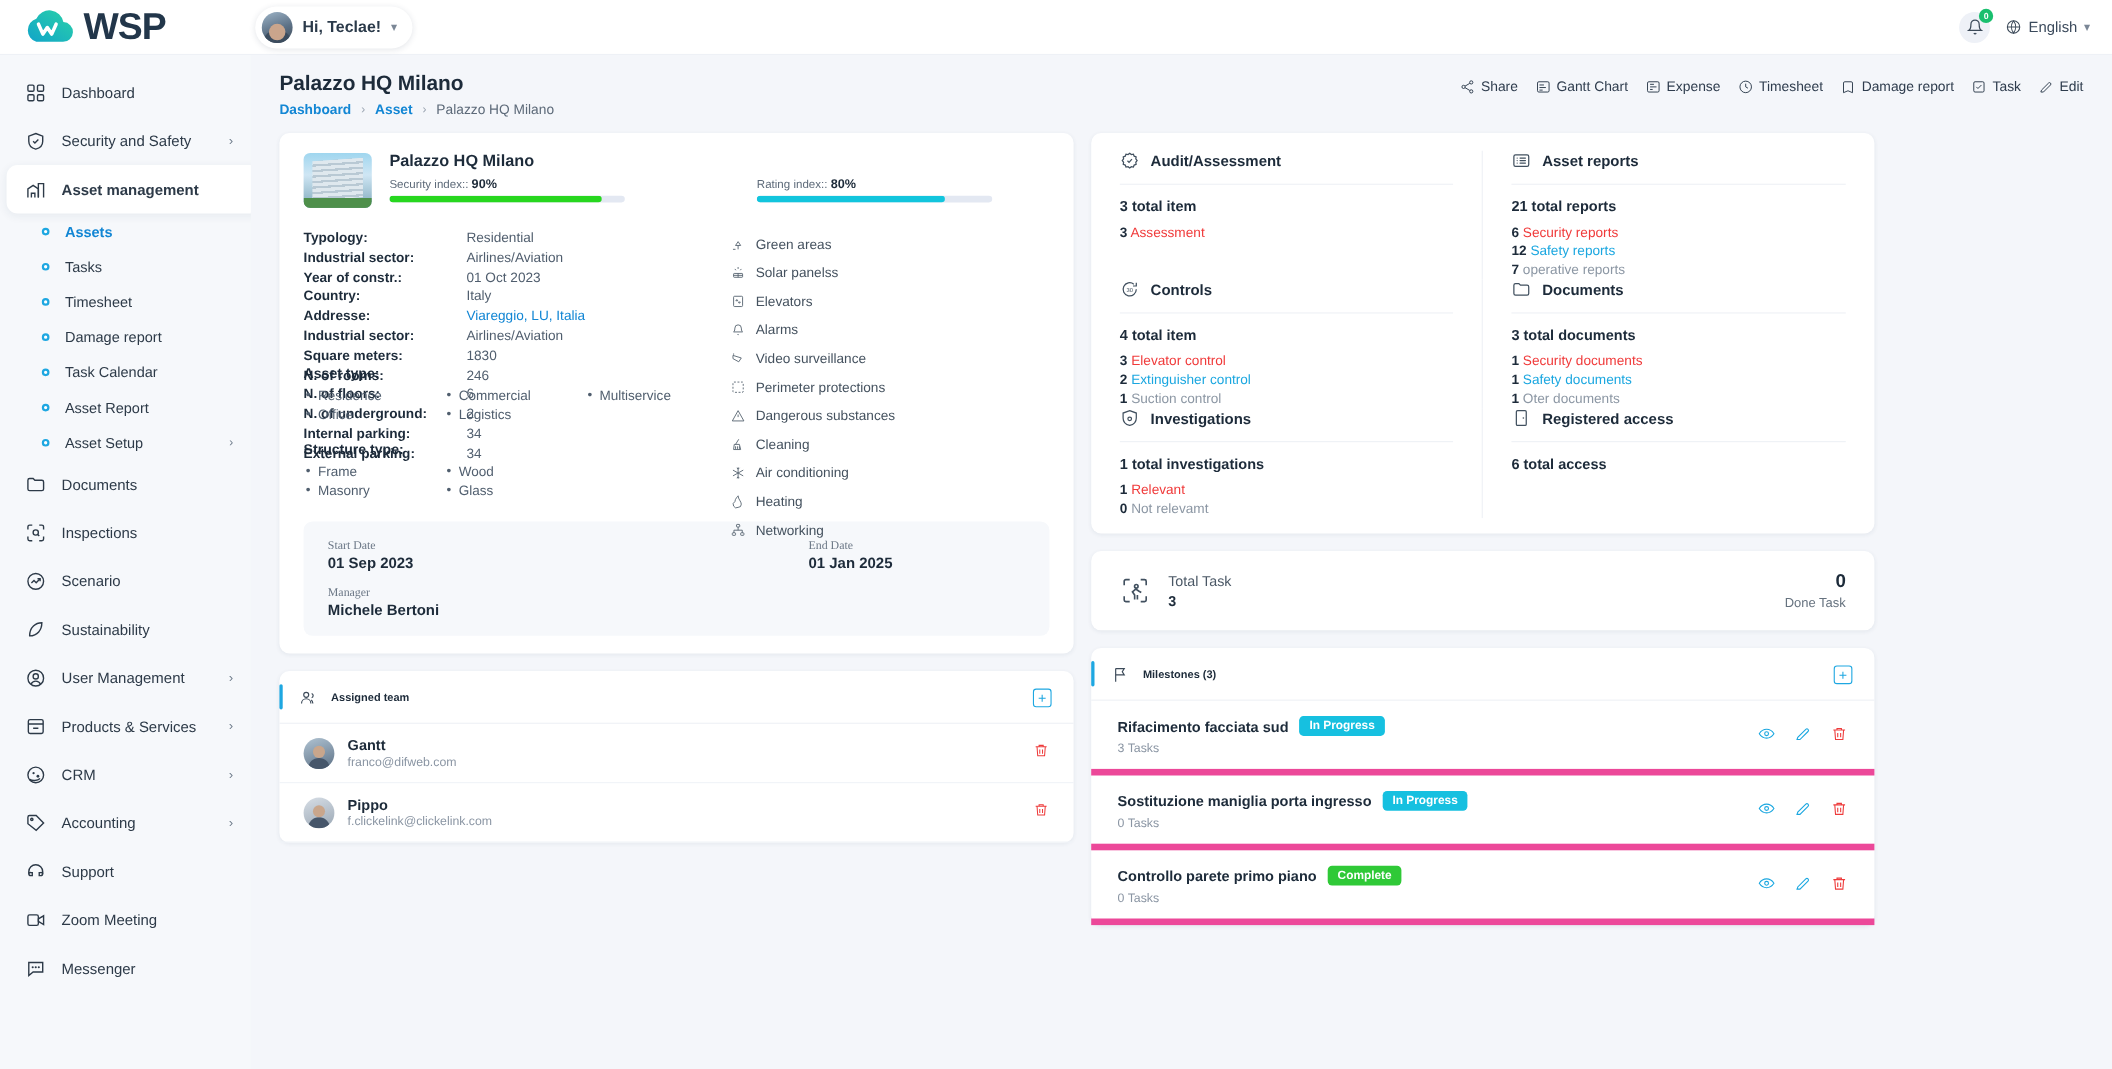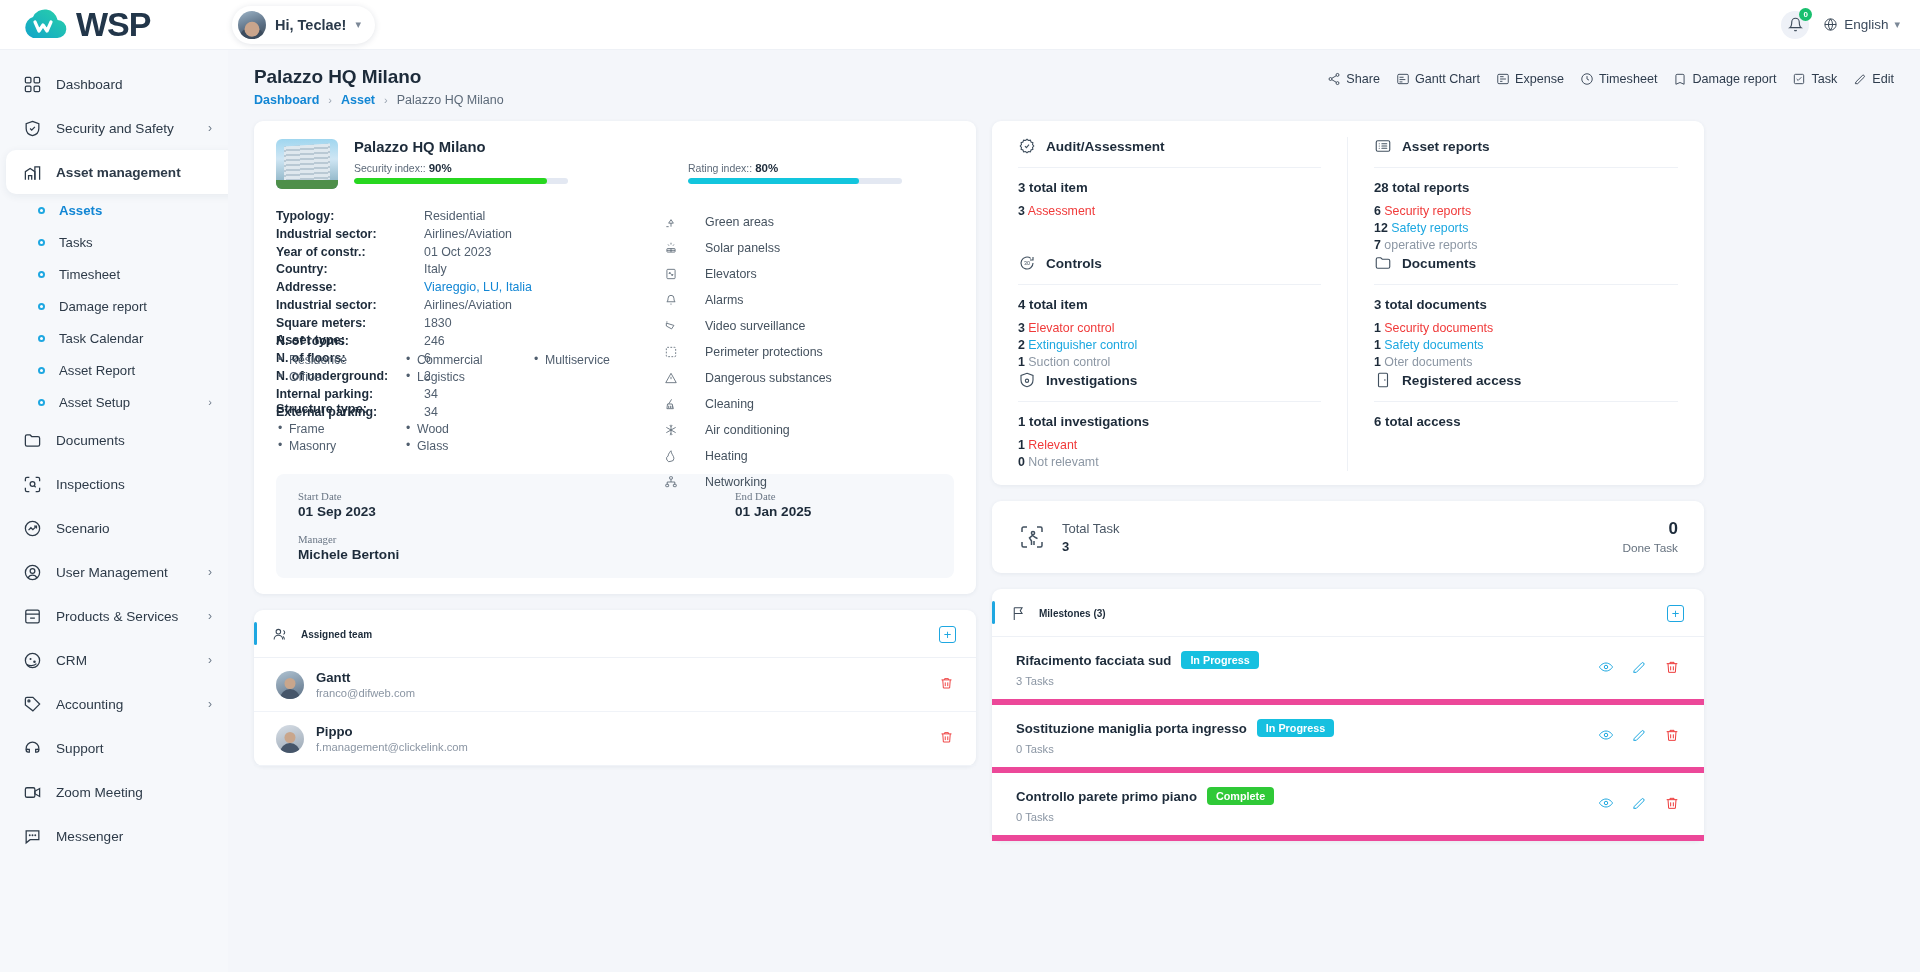--- a/index.html
+++ b/index.html
@@ -110,21 +110,21 @@
   .spec-v.link { color: #1286d4; }
 
   .sect-h { font-size: 12.8px; font-weight: 700; color: #1d2b3a; margin: 13px 0 6px 0;}
   .bul-cols { display: flex; }
   .bul-col { width: 128px; }
   .bul { font-size: 12.3px; color: #505e6e; line-height: 14.3px; margin-bottom: 3px;
     position: relative; padding-left: 13px; }
   .bul::before { content:"•"; position: absolute; left: 2px; top: -1px; color: #505e6e; }
 
   .feat-col { margin-left: 88px; }
-  .feat { display: flex; align-items: center; gap: 27px; font-size: 12.4px; color: #45525f;
+  .feat { display: flex; align-items: center; gap: 9px; font-size: 12.4px; color: #45525f;
     height: 26px; }
   .feat svg { width: 14px; height: 14px; stroke: #55626f; fill: none; stroke-width: 1.4; }
 
   .date-box { margin-top: 18px; background: #f6f8fb; border-radius: 8px; padding: 16px 22px;
     display: flex; }
   .db-col { width: 250px; }
   .db-col.right { margin-left: 240px;}
   .db-lbl { font-size: 10.8px; color: #6a7685; margin-bottom: 2px; font-family: Liberation Serif, serif; }
   .db-val { font-size: 13.6px; font-weight: 700; color: #1d2b3a; }
   .db-gap { margin-top: 14px; }
@@ -331,20 +331,28 @@
             <circle cx="12" cy="12" r="9"></circle>
             <path d="M7 14l3-3 2.5 2.5L17 9"></path>
             <path d="M14 9h3v3"></path>
           </svg>
         </span>
       <span>Scenario</span>
     </div>
     <div class="nav-item block">
       <span class="nav-ico">
           <svg viewBox="0 0 24 24">
+            <path d="M5 19C5 9 12 4 19 4c0 8-5 15-14 15z"></path>
+          </svg>
+        </span>
+      <span>Sustainability</span>
+    </div>
+    <div class="nav-item block">
+      <span class="nav-ico">
+          <svg viewBox="0 0 24 24">
             <circle cx="12" cy="12" r="9"></circle>
             <circle cx="12" cy="10" r="3"></circle>
             <path d="M6.5 19a6 6 0 0 1 11 0"></path>
           </svg>
         </span>
       <span>User Management</span>
       <span class="nav-chevron">›</span>
     </div>
     <div class="nav-item block">
       <span class="nav-ico">
@@ -705,21 +713,21 @@
                 </div>
                 <span class="trash"><svg viewBox="0 0 24 24">
                     <path d="M4 7h16M9 7V5h6v2M6 7l1 13h10l1-13"></path>
                     <path d="M10 11v6M14 11v6"></path>
                   </svg></span>
               </div>
               <div class="member">
                 <div class="m-av a2"></div>
                 <div>
                   <div class="m-name">Pippo</div>
-                  <div class="m-mail">f.management@clickelink.com</div>
+                  <div class="m-mail">f.clickelink@clickelink.com</div>
                 </div>
                 <span class="trash"><svg viewBox="0 0 24 24">
                     <path d="M4 7h16M9 7V5h6v2M6 7l1 13h10l1-13"></path>
                     <path d="M10 11v6M14 11v6"></path>
                   </svg></span>
               </div>
             </div>
         </div>
       </div>
 
@@ -743,21 +751,21 @@
             </div>
             <div class="rcol r-blk">
               <div class="r-hd">
                   <svg viewBox="0 0 24 24">
                     <rect x="3" y="5" width="18" height="14" rx="2"></rect>
                     <path d="M7 9h.01M7 12h.01M7 15h.01M10.5 9H17M10.5 12H17M10.5 15H17" stroke-linecap="round"></path>
                   </svg>
                 <span class="t">Asset reports</span>
                 </div>
               <div class="r-div"></div>
-              <div class="r-tot">28 total reports</div>
+              <div class="r-tot">21 total reports</div>
               <div id="p1">
                   <div class="r-li"><b>6</b> <span class="red">Security reports</span></div>
                   <div class="r-li"><b>12</b> <span class="blue">Safety reports</span></div>
                   <div class="r-li"><b>7</b> <span class="grey">operative reports</span></div>
                 </div>
             </div>
           </div>
 
           <div class="rgrid">
             <div class="rcol first r-blk">

